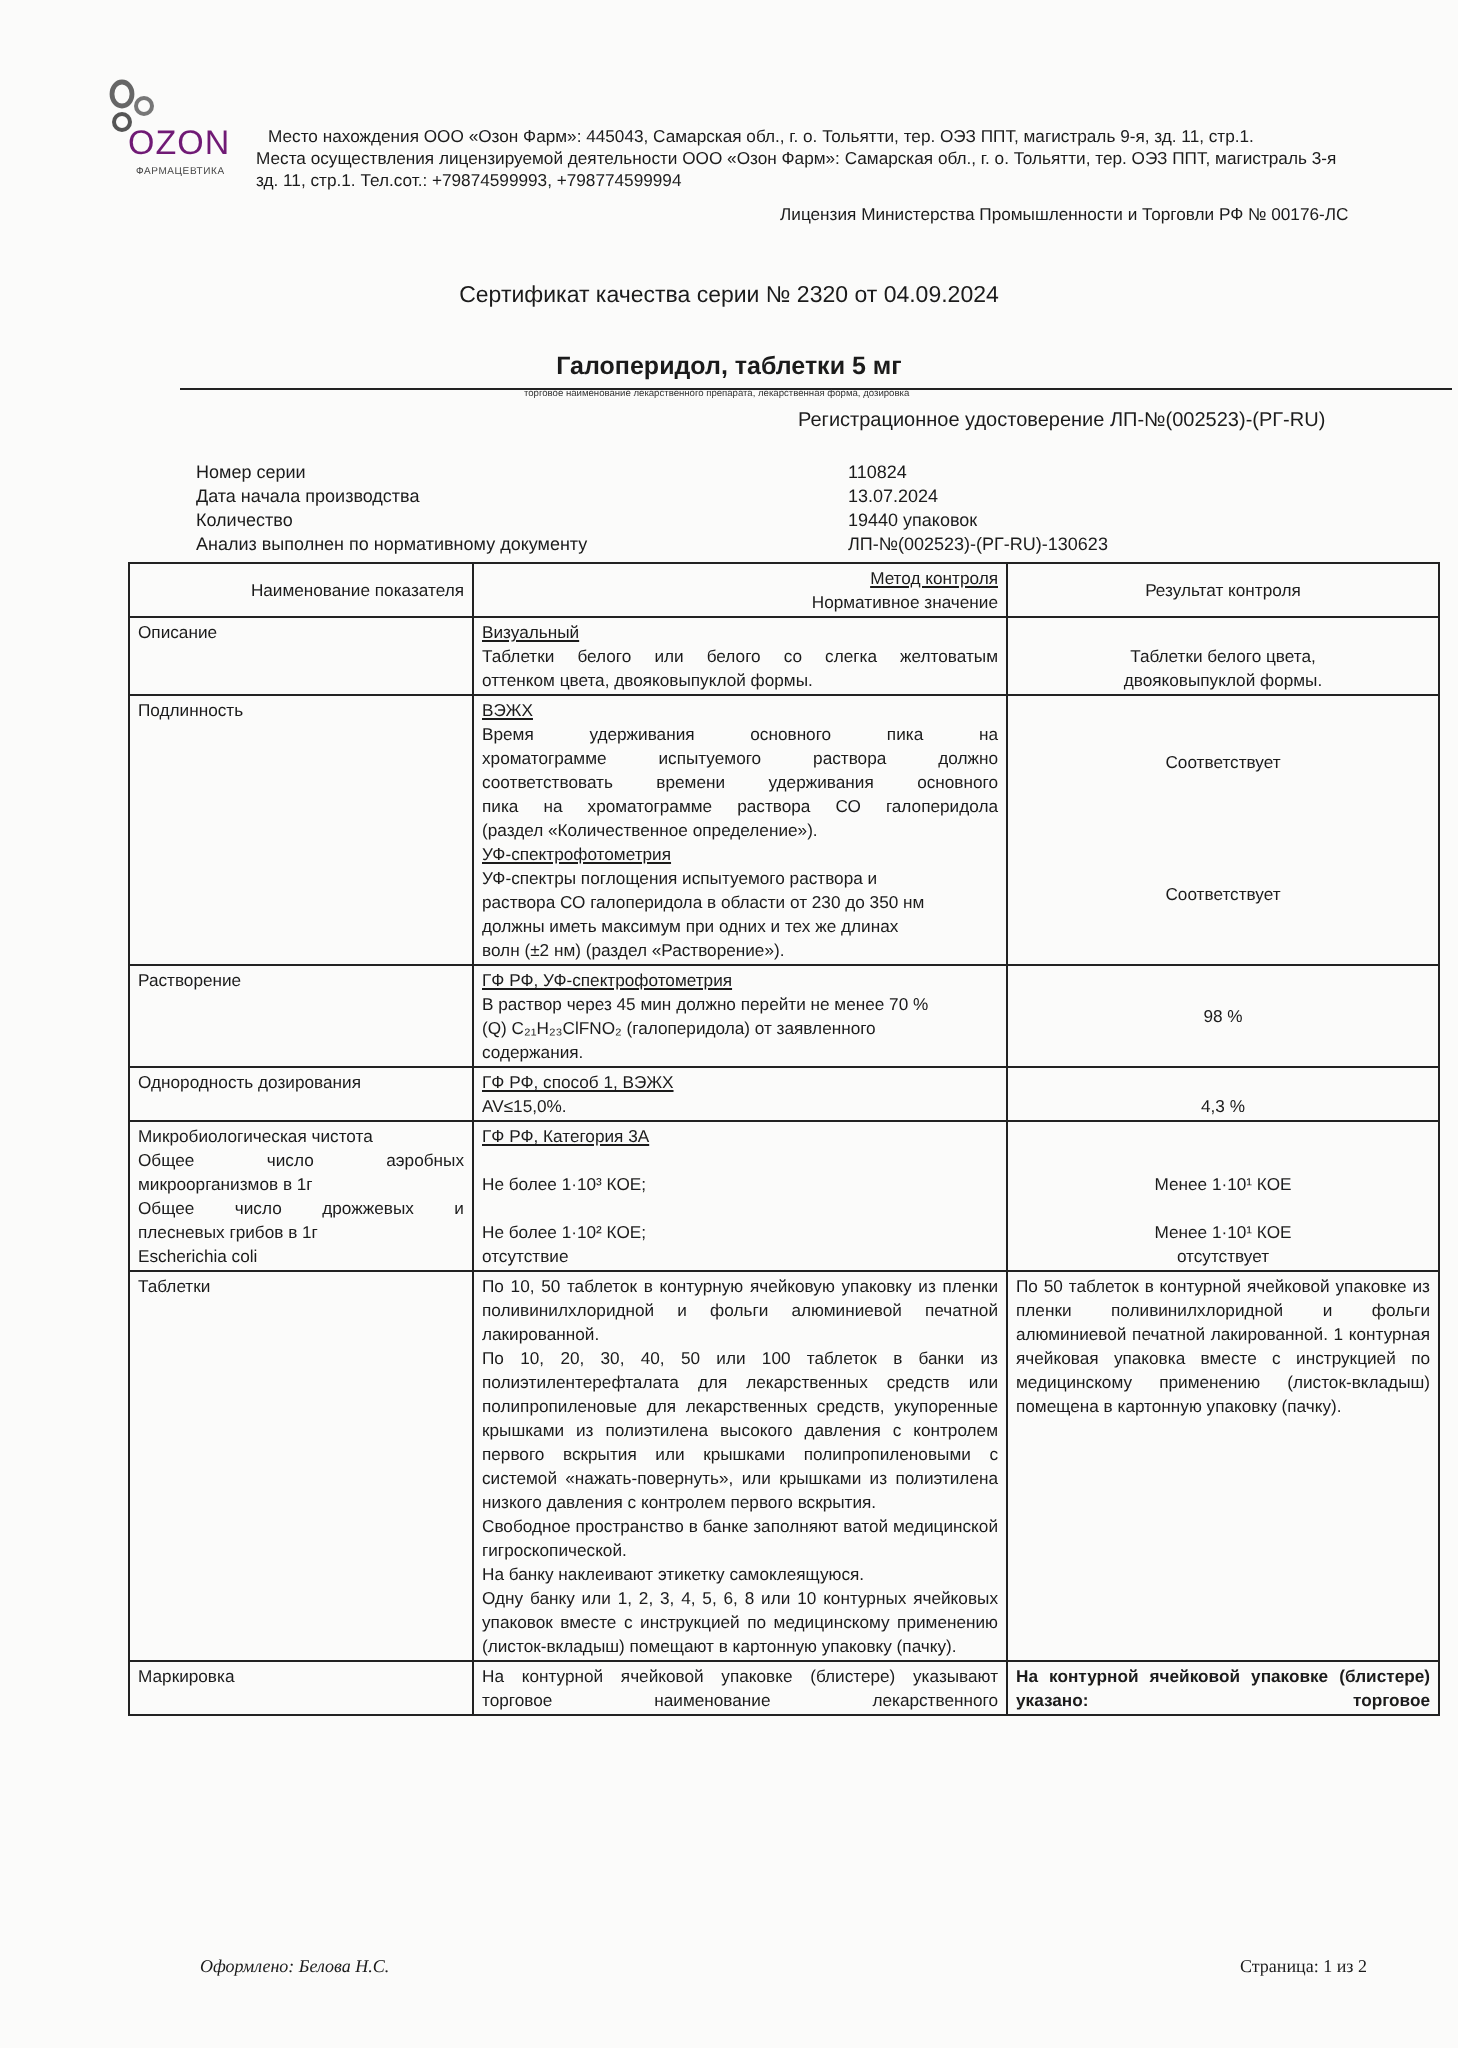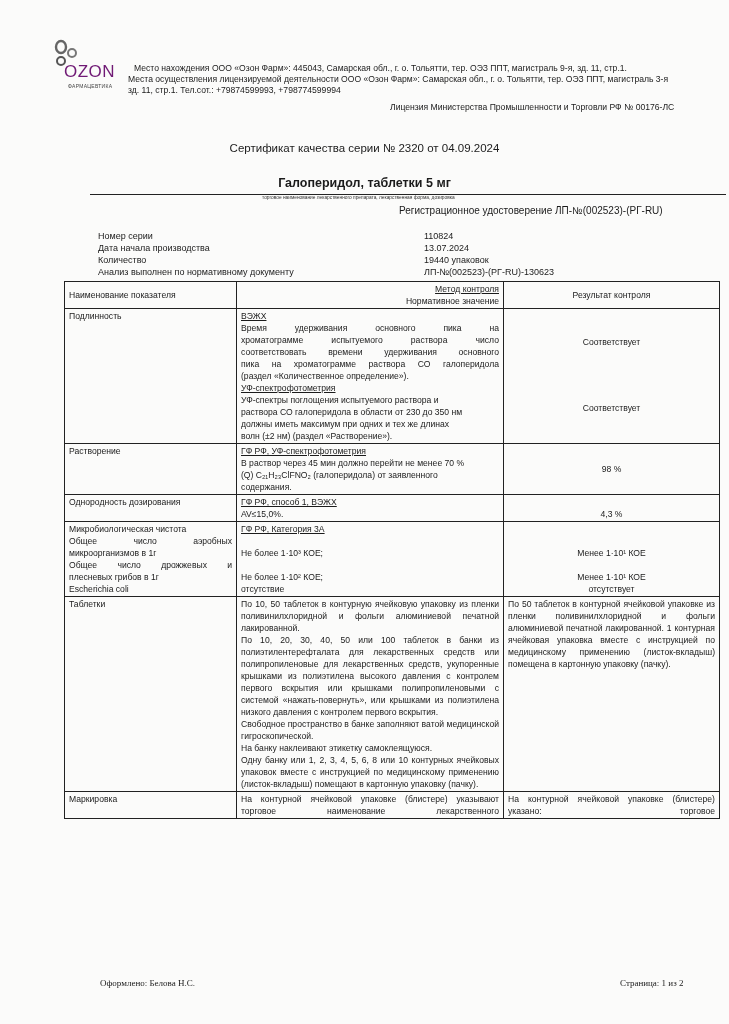--- a/index.html
+++ b/index.html
@@ -15,21 +15,21 @@
   .product { left:0; width:729px; top:176px; text-align:center; font-size:12.5px; font-weight:bold; }
   .product-rule { left:90px; top:194px; width:636px; border-top:1.3px solid #222; }
   .product-caption { left:262px; top:195px; font-size:4.8px; color:#333; }
   .reg-cert { left:399px; top:205px; font-size:10px; }
   .info { font-size:9px; line-height:12px; }
   table.cert { position:absolute; left:64px; top:281px; width:656px; border-collapse:collapse; table-layout:fixed; font-size:8.6px; line-height:12px; }
   table.cert td { border:1px solid #222; vertical-align:top; padding:1px 4px; }
   table.cert td.c1 { width:163px; }
   table.cert td.c2 { width:258px; text-align:justify; }
   table.cert td.c3 { text-align:center; }
-  .hdr td { text-align:left; vertical-align:middle !important; }
+  .hdr td { text-align:right; vertical-align:middle !important; }
   .u { text-decoration:underline; display:block; }
   .line { display:block; }
   .justify { text-align:justify; text-align-last:justify; }
   .res { display:block; }
   .footer { top:978px; font-size:9px; font-family:"Liberation Serif", serif; }
 </style>
 </head>
 <body>
 
 <div class="abs logo">
@@ -70,27 +70,39 @@
   <tbody>
       <tr class="hdr">
     <td class="c1" style="height:24px;">Наименование показателя</td>
     <td class="c2" style="text-align:right;">
       <span class="u">Метод  контроля</span>
       <span class="line">Нормативное значение</span>
     </td>
     <td class="c3">Результат  контроля</td>
   </tr>
 
+  <tr>
+    <td class="c1">Описание</td>
+    <td class="c2">
+      <span class="u">Визуальный</span>
+      <span class="line justify">Таблетки белого или белого со слегка желтоватым</span>
+      <span class="line">оттенком цвета, двояковыпуклой формы.</span>
+    </td>
+    <td class="c3" style="padding-top:13px;">
+      <span class="res">Таблетки белого цвета,</span>
+      <span class="res">двояковыпуклой формы.</span>
+    </td>
+  </tr>
 
   <tr>
     <td class="c1">Подлинность</td>
     <td class="c2">
       <span class="u">ВЭЖХ</span>
       <span class="line justify">Время удерживания основного пика на</span>
-      <span class="line justify">хроматограмме испытуемого раствора число</span>
+      <span class="line justify">хроматограмме испытуемого раствора должно</span>
       <span class="line justify">соответствовать времени удерживания основного</span>
       <span class="line justify">пика на хроматограмме раствора СО галоперидола</span>
       <span class="line">(раздел «Количественное определение»).</span>
       <span class="u">УФ-спектрофотометрия</span>
       <span class="line">УФ-спектры поглощения испытуемого раствора и</span>
       <span class="line">раствора СО галоперидола в области от 230 до 350 нм</span>
       <span class="line">должны иметь максимум при одних и тех же длинах</span>
       <span class="line">волн (±2 нм) (раздел «Растворение»).</span>
     </td>
     <td class="c3">
@@ -164,21 +176,21 @@
     <td class="c3" style="text-align:justify;">
       <span class="res">По 50 таблеток в контурной ячейковой упаковке из пленки поливинилхлоридной и фольги алюминиевой печатной лакированной. 1 контурная ячейковая упаковка вместе с инструкцией по медицинскому применению (листок-вкладыш) помещена в картонную упаковку (пачку).</span>
     </td>
   </tr>
 
   <tr>
     <td class="c1">Маркировка</td>
     <td class="c2">
       <span class="line justify">На контурной ячейковой упаковке (блистере) указывают торговое наименование лекарственного</span>
     </td>
-    <td class="c3" style="text-align:justify;">
+    <td class="c3" style="text-align:justify;font-weight:bold;">
       <span class="res justify">На контурной ячейковой упаковке (блистере) указано: торговое</span>
     </td>
   </tr>
 </tbody>
   </table>
 
-<div class="abs footer" style="left:100px;">Оформлено:  Белова Н.С.</div>
+<div class="abs footer" style="left:100px;font-style:italic;">Оформлено:  Белова Н.С.</div>
 <div class="abs footer" style="left:620px;">Страница: 1 из 2</div>
 
 </body></html>

